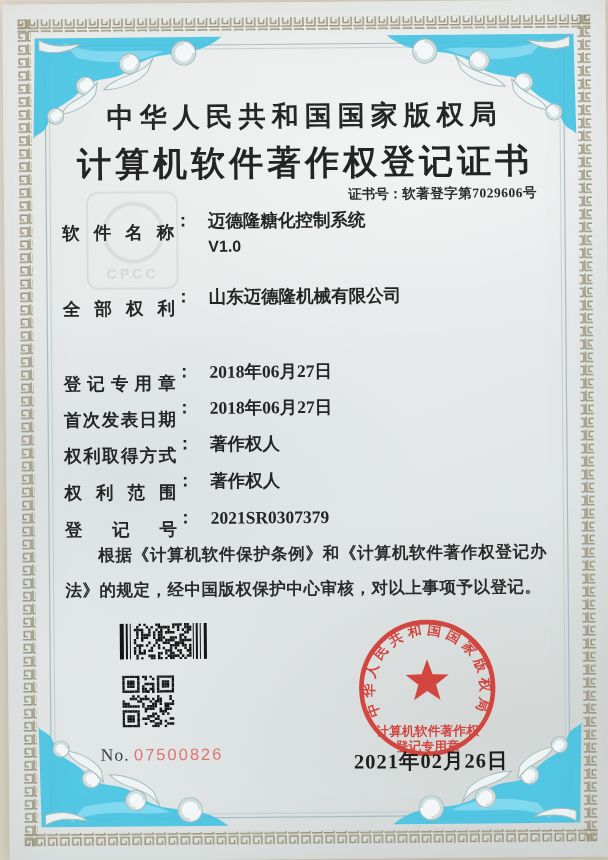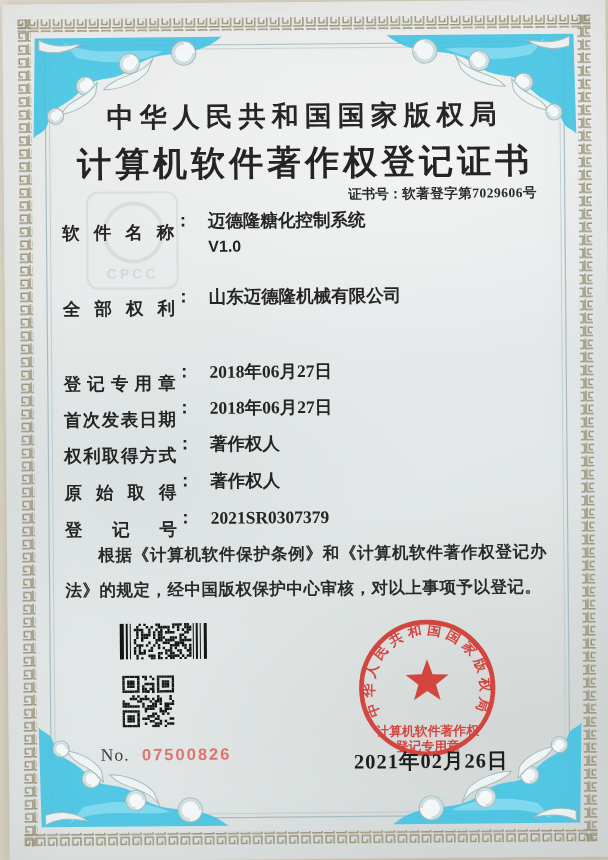--- a/index.html
+++ b/index.html
@@ -39,21 +39,21 @@
     border:2px solid rgba(70,80,90,.09);border-radius:12px;pointer-events:none;}
   .cpcc .ring{position:absolute;left:14px;top:8px;width:54px;height:54px;border-radius:50%;
     border:4px solid rgba(70,80,90,.09);}
   .cpcc .txt{position:absolute;left:0;right:0;bottom:6px;text-align:center;
     font-family:"Liberation Sans",sans-serif;font-size:14px;font-weight:700;
     letter-spacing:3px;color:rgba(70,80,90,.12);}
   .barcode{position:absolute;left:110px;top:620px;width:92px;height:36px;}
   .qrcode{position:absolute;left:114px;top:672px;width:52px;height:52px;}
   .serial{position:absolute;left:92px;top:741px;font-size:17.5px;color:#3d3d3d;}
   .serial .pre{letter-spacing:1px;}
-  .serial .num{color:#e0746b;font-weight:700;letter-spacing:2px;margin-left:8px;
+  .serial .num{color:#e0746b;font-weight:400;letter-spacing:2px;
     font-family:"Liberation Sans","DejaVu Sans",sans-serif;font-size:16.5px;}
   .seal{position:absolute;left:347px;top:615px;width:144px;height:144px;opacity:.93;}
   .issuedate{position:absolute;left:345px;top:746px;font-size:20.5px;font-weight:700;
     color:#1e1e1e;letter-spacing:1px;}
 </style>
 </head>
 <body>
 
 <div class="cert">
 
@@ -121,21 +121,21 @@
   </div>
   <div class="row" style="top:392px">
     <span class="lbl">首次发表日期</span><span class="colon">：</span>
     <span class="val">2018年06月27日</span>
   </div>
   <div class="row" style="top:428px">
     <span class="lbl">权利取得方式</span><span class="colon">：</span>
     <span class="val">著作权人</span>
   </div>
   <div class="row" style="top:465px">
-    <span class="lbl">原始取得</span><span class="colon">：</span>
+    <span class="lbl">权利范围</span><span class="colon">：</span>
     <span class="val">著作权人</span>
   </div>
   <div class="row" style="top:502px">
     <span class="lbl">登记号</span><span class="colon">：</span>
     <span class="val">2021SR0307379</span>
   </div>
 
   <div class="statement">根据《计算机软件保护条例》和《计算机软件著作权登记办法》的规定，经中国版权保护中心审核，对以上事项予以登记。</div>
 
   <div class="barcode"><svg viewBox="0 0 88 36" width="92" height="36">

